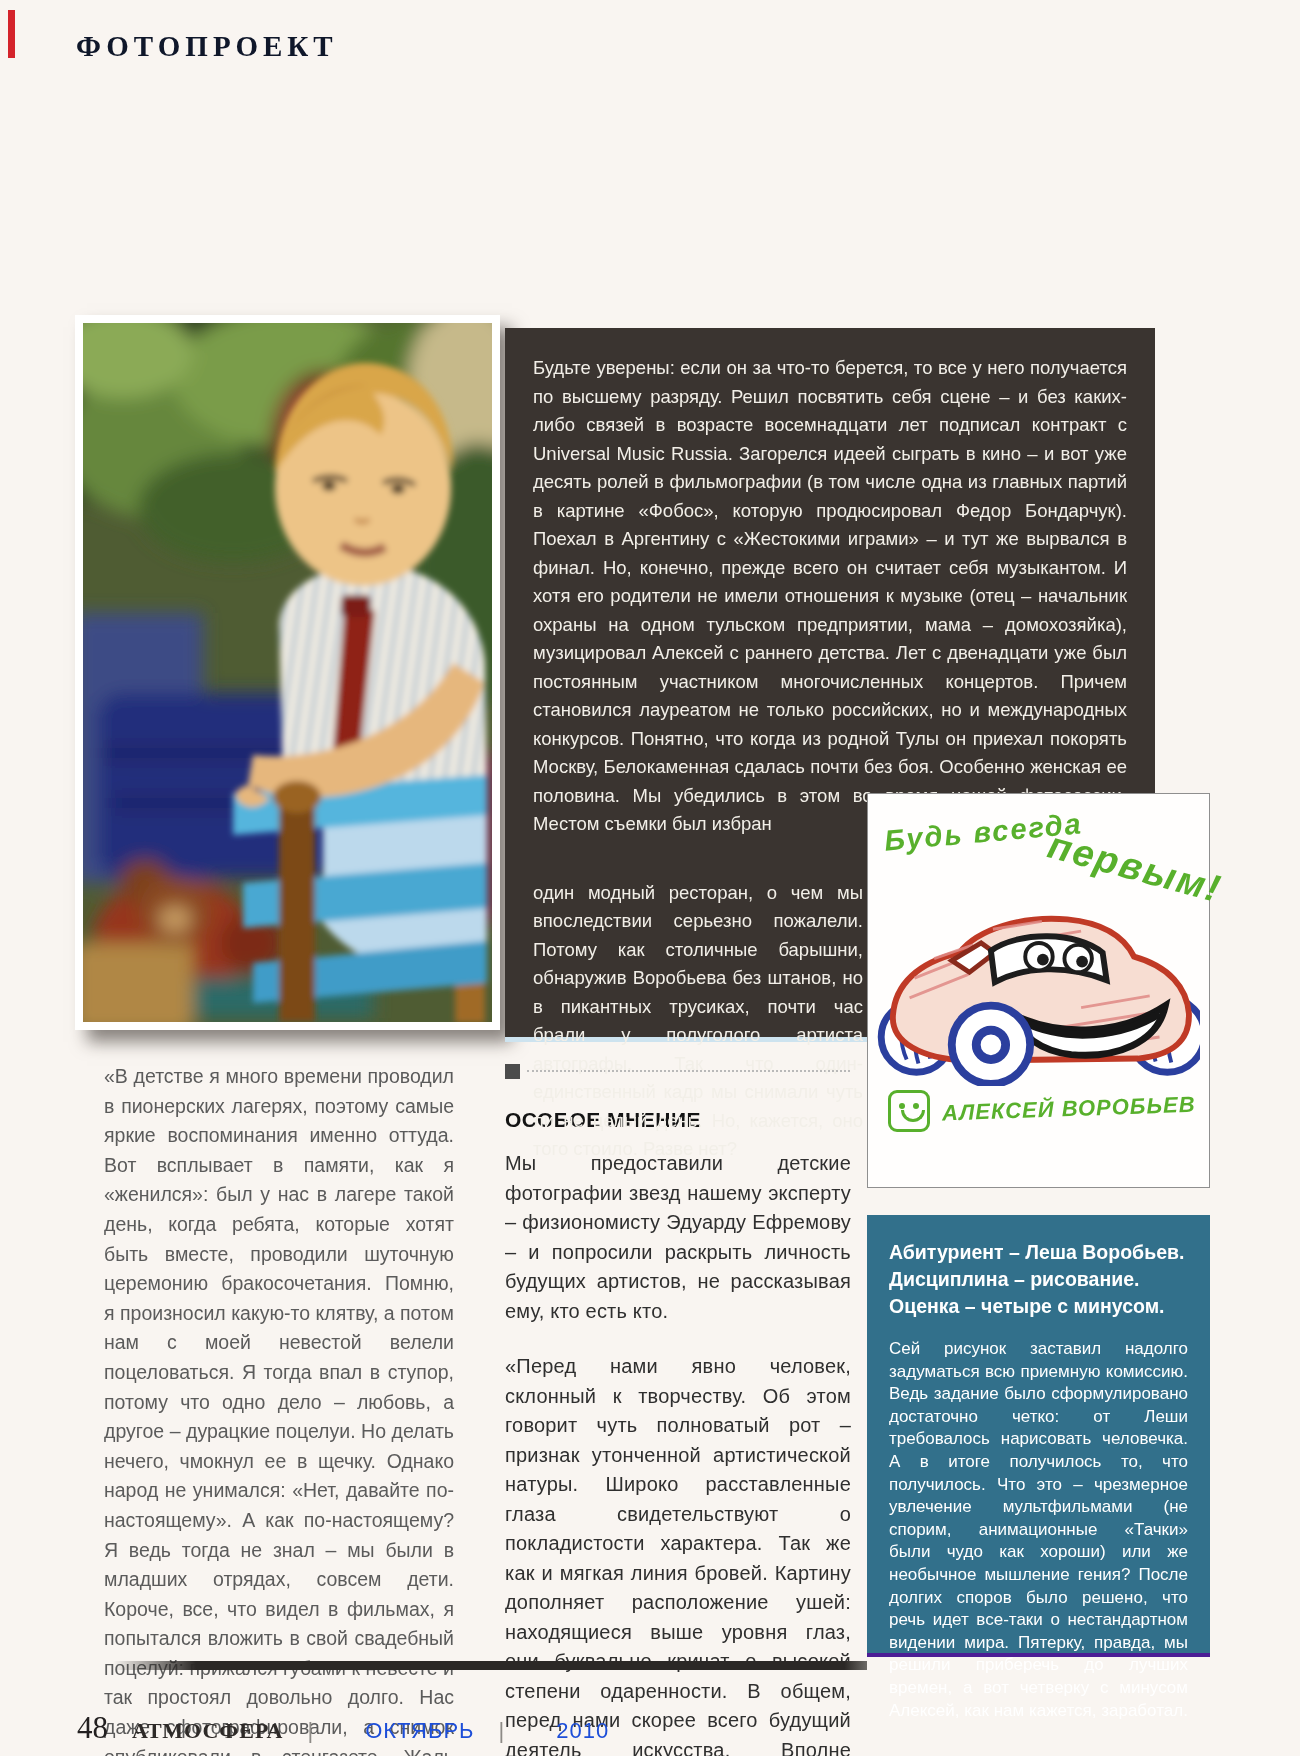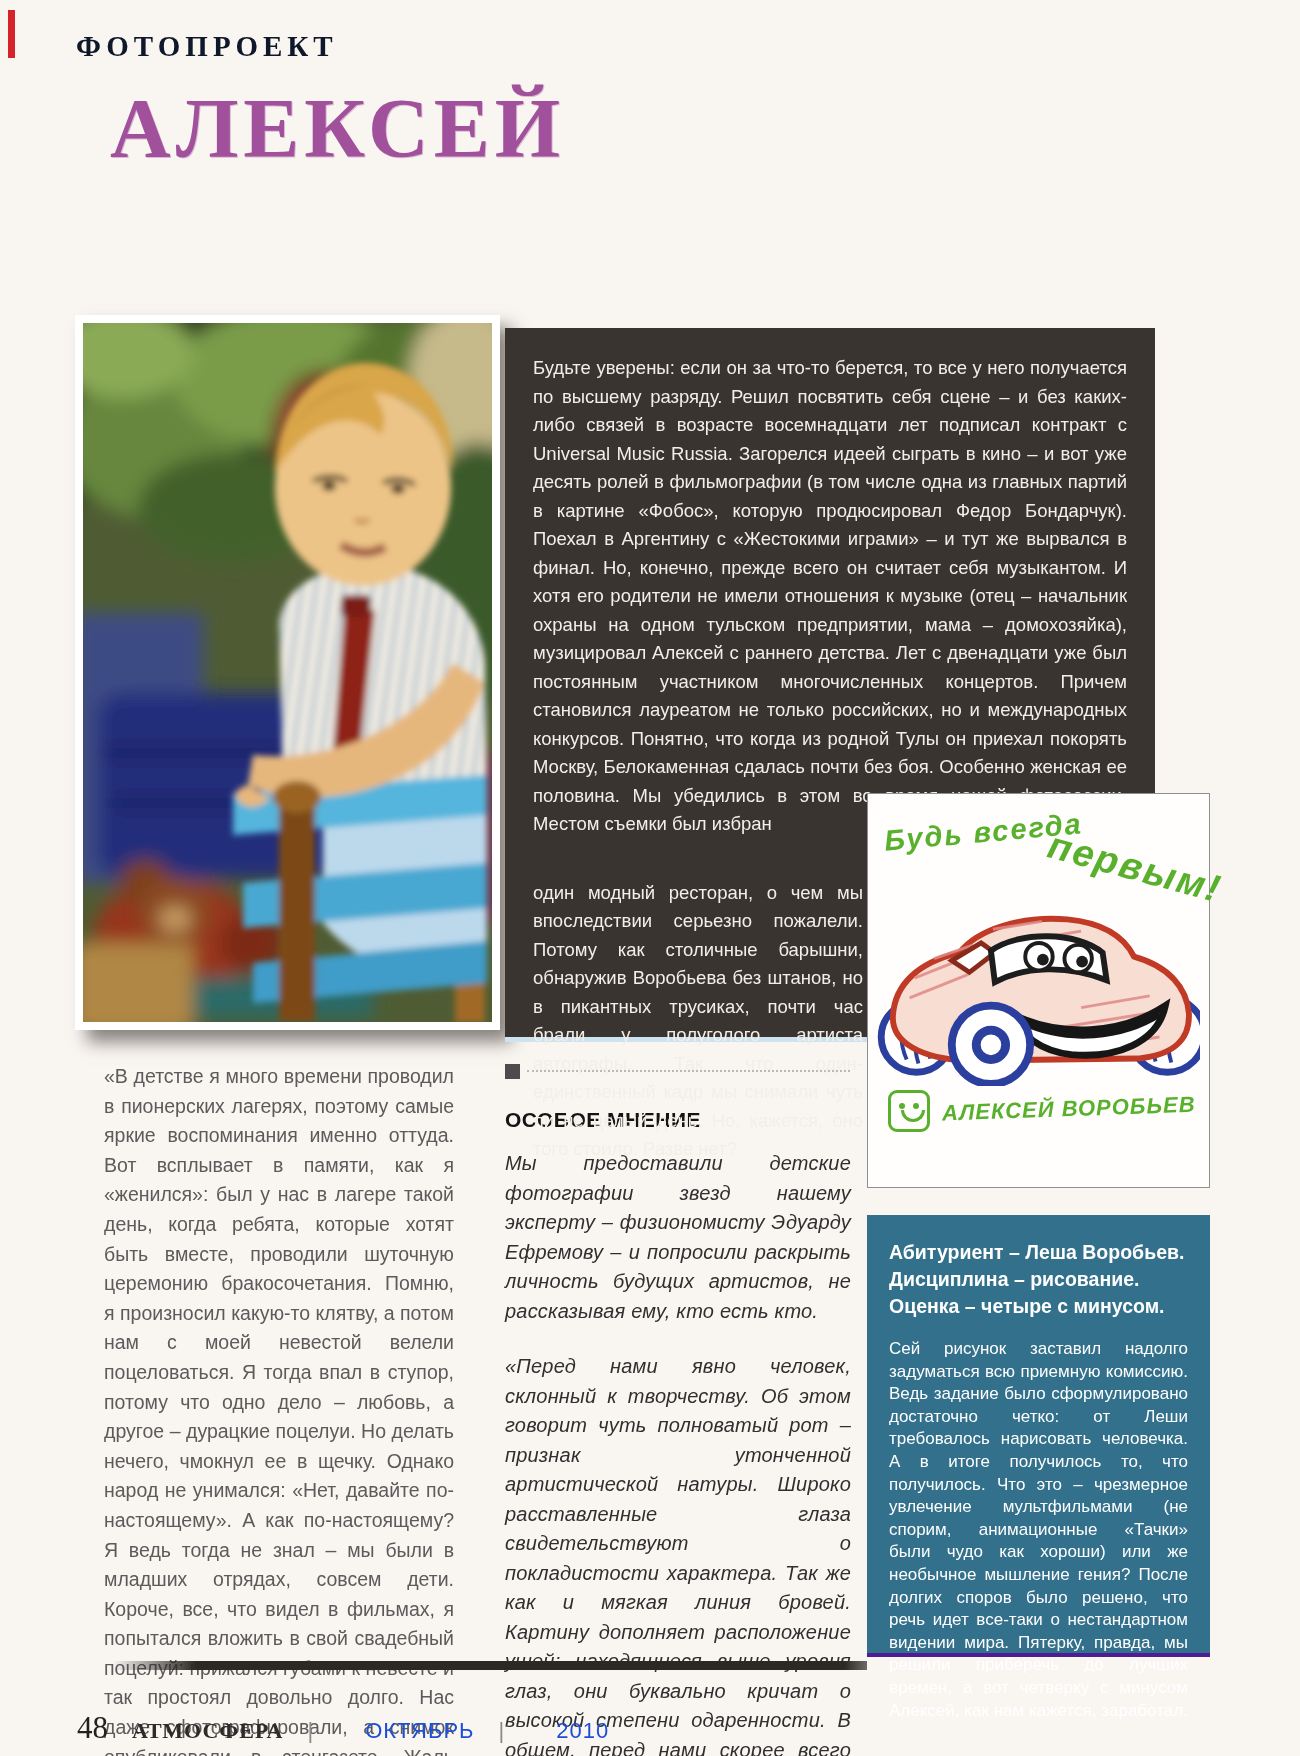--- a/index.html
+++ b/index.html
@@ -57,21 +57,21 @@
   .sep-sq{left:505px;top:1064px;width:15px;height:15px;background:#4c4c4c;}
   .sep-line{left:527px;top:1070px;width:323px;height:0;border-top:2px dotted #b9b9b9;}
   
   .quote-left{
     left:104px;top:1062px;width:350px;color:#5b5b5b;
     font-size:19.5px;line-height:29.6px;text-align:justify;
   }
   
   .opinion{left:505px;top:1108px;width:346px;color:#2f2f2f;}
   .opinion h2{margin:0 0 14px 0;font-size:21px;letter-spacing:.5px;color:#141414;}
-  .opinion p{margin:17px 0 26px 0;font-size:20px;line-height:29.5px;letter-spacing:.2px;text-align:justify;font-style:italic;}
+  .opinion p{margin:17px 0 26px 0;font-size:20px;line-height:29.5px;letter-spacing:.2px;text-align:justify;}
   
   .verdict{
     left:867px;top:1215px;width:343px;height:442px;box-sizing:border-box;z-index:2;
     background:#337090;padding:24px 22px;color:#fff;
     border-bottom:4px solid #4c1d95;
     box-shadow:inset 0 0 0 1000px rgba(40,110,90,.08);
   }
   .verdict .vb{font-size:19.5px;line-height:27px;font-weight:bold;}
   .verdict .vbody{margin-top:18px;font-size:17px;line-height:22.6px;text-align:justify;}
   
@@ -84,21 +84,20 @@
   .footer .mon,.footer .yr{font-size:22px;letter-spacing:1px;color:#1d4ed8;margin-left:28px;}
 </style>
 </head>
 <body>
 
 <div class="abs red-mark"></div>
 
 <div class="abs kicker">ФОТОПРОЕКТ</div>
 
 <h1 class="abs title" style="margin:0;">
-  <span class="t-line">АЛЕКСЕЙ</span>
 </h1>
 
 <div class="abs photo">
   <svg viewBox="0 0 409 699" preserveAspectRatio="none">
     <defs>
       <filter id="b8" x="-20%" y="-20%" width="140%" height="140%">
           <feGaussianBlur stdDeviation="9"></feGaussianBlur>
         </filter>
       <filter id="b3" x="-20%" y="-20%" width="140%" height="140%">
           <feGaussianBlur stdDeviation="3"></feGaussianBlur>

